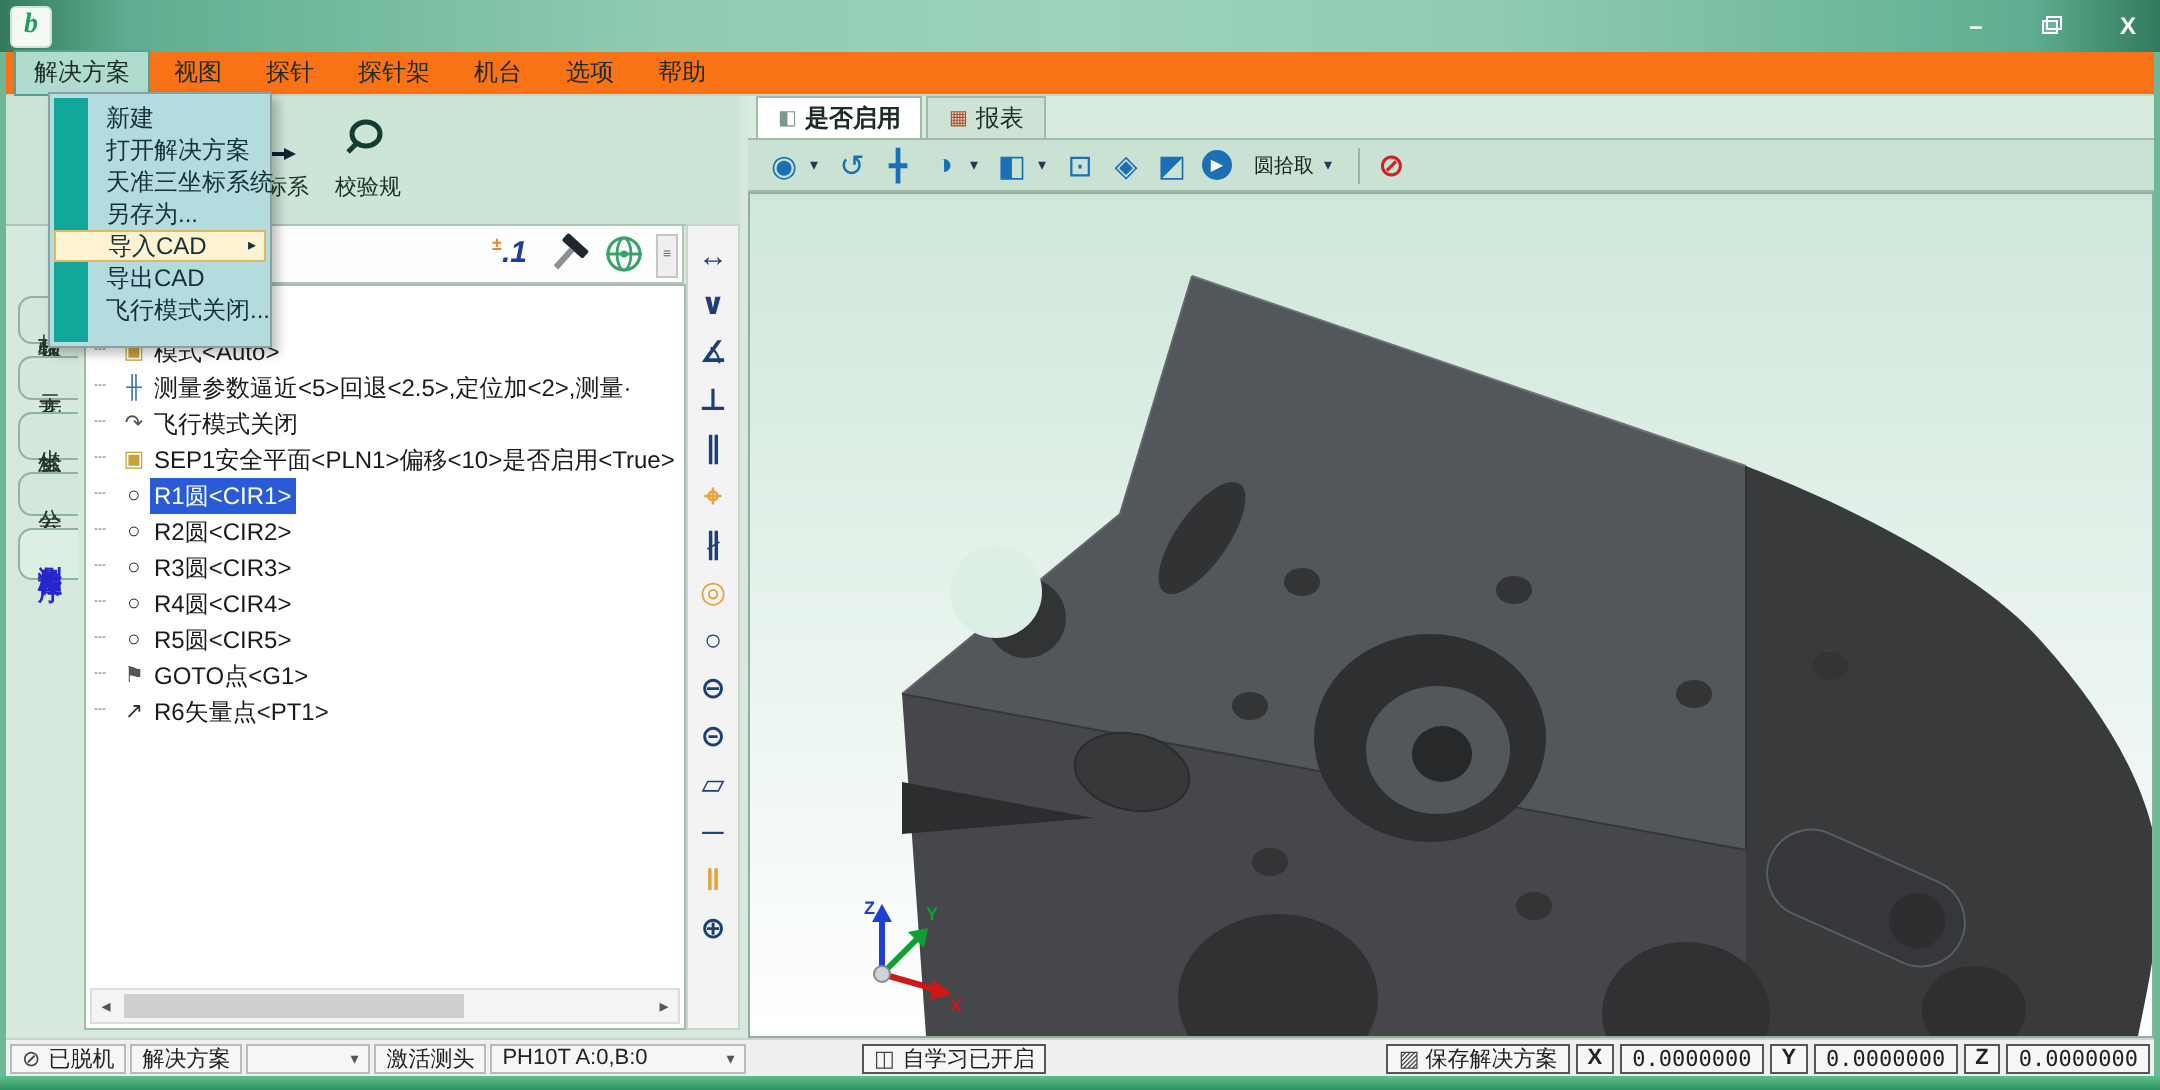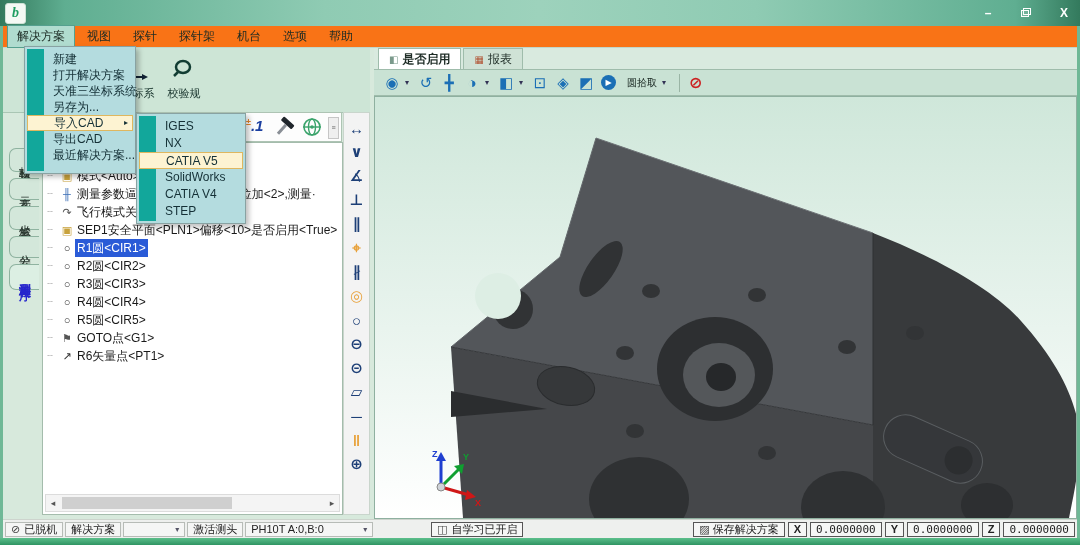--- a/index.html
+++ b/index.html
@@ -447,43 +447,20 @@
         </div>
         <div class="mitem hl">
           <span>导入CAD</span>
           <span class="marrow">▸</span>
         </div>
         <div class="mitem">
           <span>导出CAD</span>
           <span class="marrow"></span>
         </div>
         <div class="mitem">
-          <span>最近解决方案...</span>
-          <span class="marrow"></span>
-        </div>
-    </div>
-  </div>
-
-  <div class="menu menu-sub">
-    <div class="gutter"></div>
-    <div>
-      <div class="mitem" style="height:17px;line-height:17px;">
-          <span>IGES</span>
-        </div>
-        <div class="mitem" style="height:17px;line-height:17px;">
-          <span>NX</span>
-        </div>
-        <div class="mitem hl" style="height:17px;line-height:17px;">
-          <span>CATIA V5</span>
-        </div>
-        <div class="mitem" style="height:17px;line-height:17px;">
-          <span>SolidWorks</span>
-        </div>
-        <div class="mitem" style="height:17px;line-height:17px;">
-          <span>CATIA V4</span>
-        </div>
-        <div class="mitem" style="height:17px;line-height:17px;">
-          <span>STEP</span>
-        </div>
-    </div>
-  </div>
+          <span>飞行模式关闭...</span>
+          <span class="marrow"></span>
+        </div>
+    </div>
+  </div>
+
 
 </div>
 
 </body></html>

